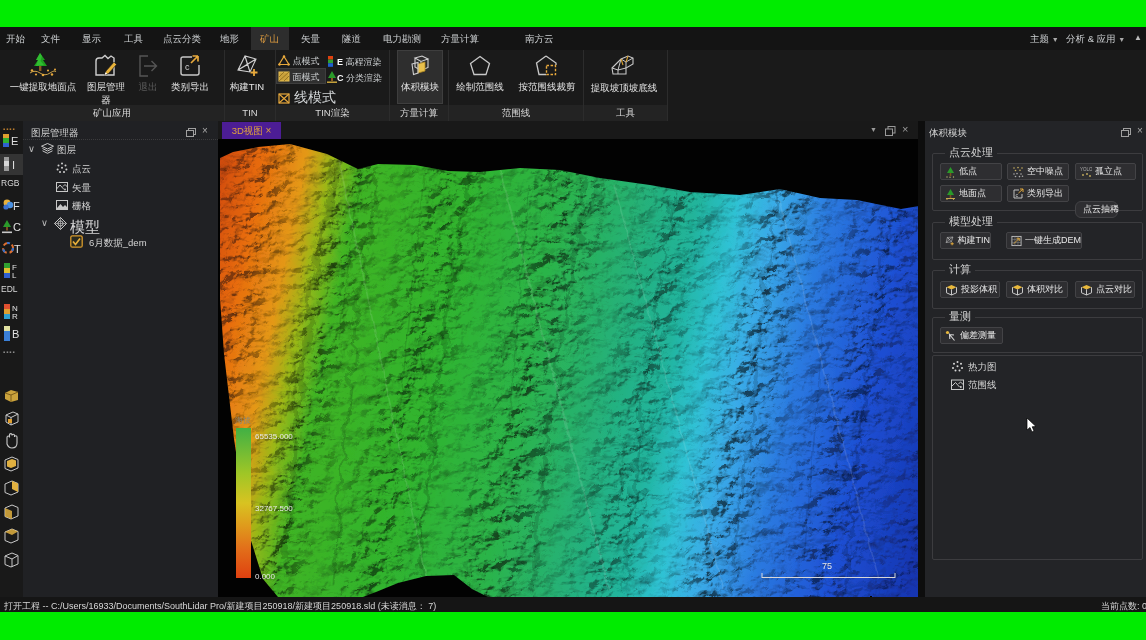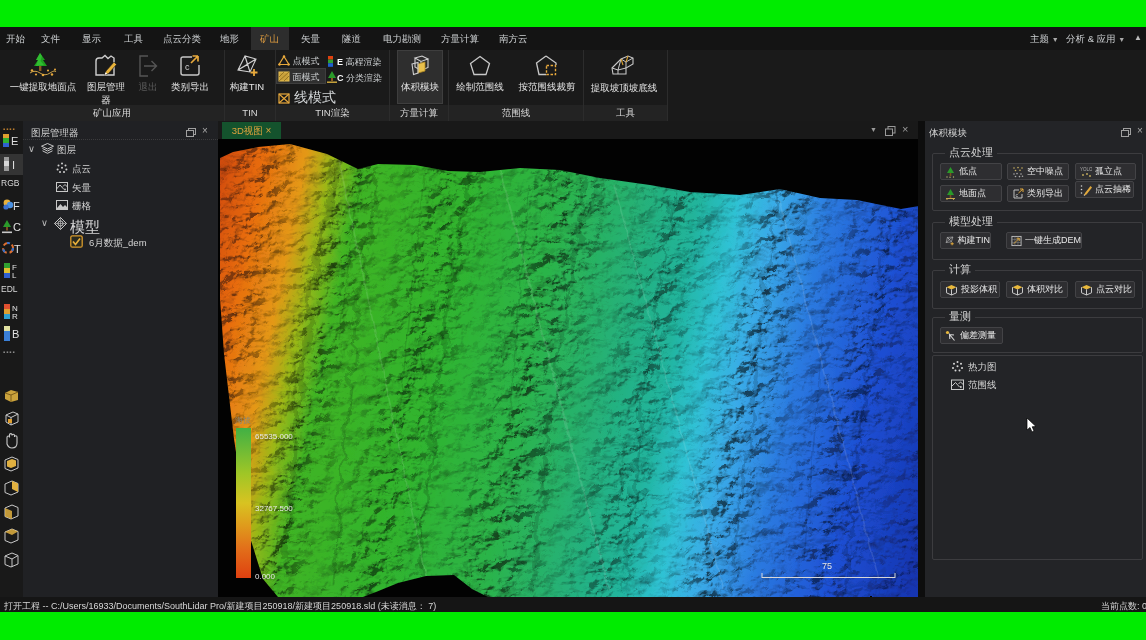--- a/index.html
+++ b/index.html
@@ -26,21 +26,21 @@
 <div class="txt ab" style="left:41px;top:6px;">文件</div>
 <div class="txt ab" style="left:82px;top:6px;">显示</div>
 <div class="txt ab" style="left:124px;top:6px;">工具</div>
 <div class="txt ab" style="left:163px;top:6px;text-align:right;">点云分类</div>
 <div class="txt ab" style="left:260px;top:6px;color:#dc9b40;">矿山</div>
 <div class="txt ab" style="left:220px;top:6px;">地形</div>
 <div class="txt ab" style="left:301px;top:6px;">矢量</div>
 <div class="txt ab" style="left:342px;top:6px;">隧道</div>
 <div class="txt ab" style="left:383px;top:6px;">电力勘测</div>
 <div class="txt ab" style="left:441px;top:6px;">方量计算</div>
-<div class="txt ab" style="left:499px;top:6px;">南方云</div>
+<div class="txt ab" style="left:525px;top:6px;">南方云</div>
 <div class="txt ab" style="left:1030px;top:6px;">主题 <span style="font-size:7px;color:#aaa;">▼</span></div>
 <div class="txt ab" style="left:1066px;top:6px;">分析 &amp; 应用 <span style="font-size:7px;color:#aaa;">▼</span></div>
 <div class="txt ab" style="left:1134px;top:6px;color:#bbb;font-size:8px;">▲</div>
 </div>
 
 <div class="ab" style="left:0;top:50px;width:1146px;height:71px;background:#1a1a1a;">
 <div class="ribl" style="left:0;width:224px;">矿山应用</div>
 <div class="ribl" style="left:225px;width:50px;">TIN</div>
 <div class="ribl" style="left:276px;width:113px;">TIN渲染</div>
 <div class="ribl" style="left:390px;width:58px;">方量计算</div>
@@ -297,21 +297,21 @@
     </svg>
 <div class="ab" style="left:47px;top:97px;font-size:15px;">模型</div>
 <svg class="ab" style="left:47px;top:114px;" width="13" height="13" viewBox="0 0 13 13">
       <rect x="0.8" y="0.8" width="11.4" height="11.4" rx="1.5" fill="#2a2a1e" stroke="#d89a2c" stroke-width="1.3"></rect>
       <path d="M3 6.5 L5.5 9.5 L10 3.5" fill="none" stroke="#e8b03c" stroke-width="1.7"></path>
     </svg>
 <div class="ab" style="left:66px;top:116px;font-size:9.5px;">6月数据_dem</div>
 </div>
 
 <div class="ab" style="left:218px;top:121px;width:704px;height:476px;background:#191919;">
-<div class="ab" style="left:4px;top:1px;width:59px;height:17px;background:#14532d;color:#dfa23c;font-size:9.5px;text-align:center;line-height:17px;">3D视图 <span style="font-size:10px;">×</span></div>
+<div class="ab" style="left:4px;top:1px;width:59px;height:17px;background:#4c1d95;color:#dfa23c;font-size:9.5px;text-align:center;line-height:17px;">3D视图 <span style="font-size:10px;">×</span></div>
 <div class="ab" style="left:652px;top:5px;color:#9a9a9a;font-size:7px;">▼</div>
 <svg class="ab" style="left:667px;top:5px;" width="11" height="10" viewBox="0 0 11 10">
       <rect x="3" y="0.5" width="7" height="6.5" fill="none" stroke="#9a9a9a"></rect>
       <rect x="0.5" y="3" width="7" height="6.5" fill="#191919" stroke="#9a9a9a"></rect>
     </svg>
 <div class="ab" style="left:684px;top:2px;color:#9a9a9a;font-size:11px;">×</div>
 <div class="ab" style="left:0;top:18px;width:704px;height:458px;background:#020202;overflow:hidden;">
 <svg width="704" height="458" viewBox="0 0 704 458">
 <defs>
 <linearGradient id="tg" gradientUnits="userSpaceOnUse" x1="8" y1="0" x2="758" y2="152">
@@ -484,21 +484,21 @@
         <g fill="#c8a850">
           <circle cx="2" cy="11.5" r=".6"></circle>
           <circle cx="8.5" cy="11.5" r=".6"></circle>
         </g>
       </svg>地面点</div>
 <div class="rbtn" style="left:82px;top:64px;width:62px;"><svg width="12" height="12" viewBox="0 0 12 12">
         <path d="M7 2 L2 2 L2 10 L10 10 L10 6" fill="none" stroke="#c0c0c0"></path>
         <text x="3.4" y="8.6" font-size="5.5" fill="#c8c8c8">c</text>
         <path d="M6.5 5 L11 1 M11 1 L8 1 M11 1 L11 4" stroke="#e0a83c" fill="none"></path>
       </svg>类别导出</div>
-<div class="rbtn" style="left:150px;top:60px;width:59px;"><svg width="12" height="12" viewBox="0 0 12 12">
+<div class="rbtn" style="left:150px;top:80px;width:43px;border-radius:6px;"><svg width="12" height="12" viewBox="0 0 12 12">
         <g fill="#d0d0d0">
           <circle cx="1.5" cy="2" r=".8"></circle>
           <circle cx="1.5" cy="5.5" r=".8"></circle>
           <circle cx="1.5" cy="9" r=".8"></circle>
           <circle cx="4.5" cy="11" r=".8"></circle>
         </g>
         <path d="M10.5 2 L5 9 L4 11.5 L6.5 10.5 L12 3.5 Z" fill="#e0a83c"></path>
       </svg>点云抽稀</div>
 
 <div class="ab" style="left:7px;top:101px;width:209px;height:36px;border:1px solid #3c3c3f;border-radius:2px;"></div>

